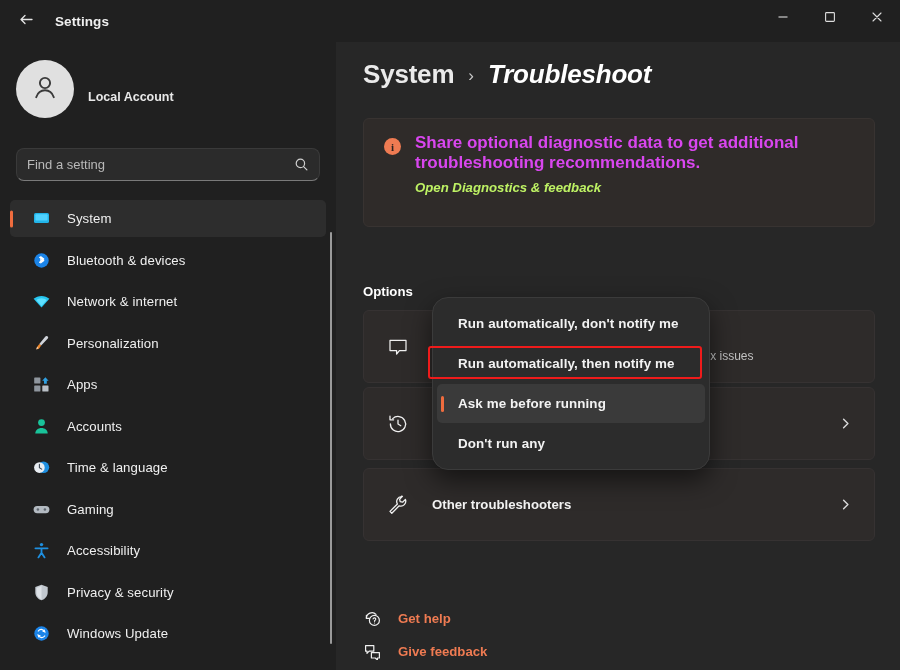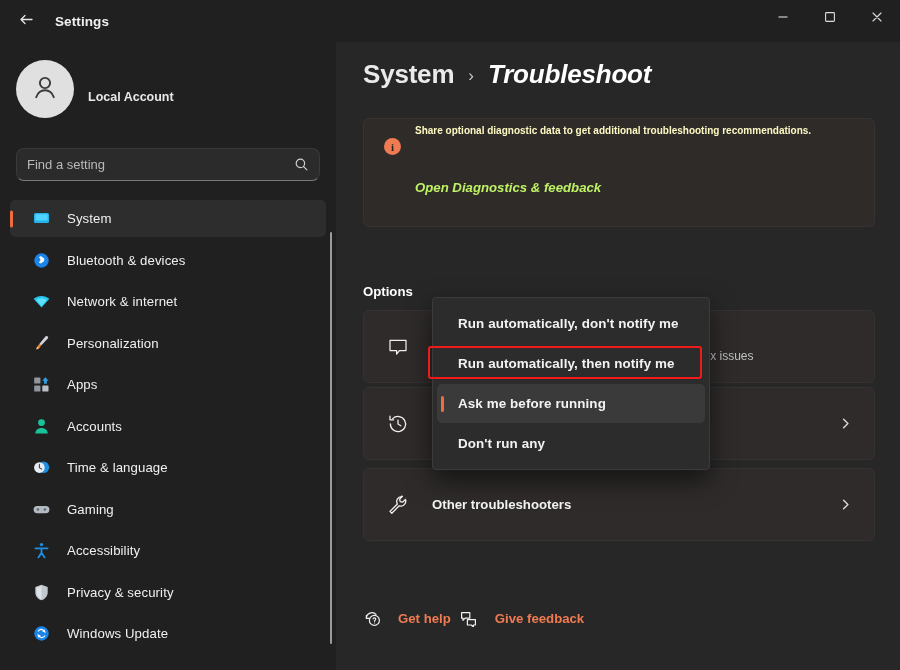--- a/index.html
+++ b/index.html
@@ -234,26 +234,26 @@
     border-radius: 50%;
     background: #ef7b52;
     display: flex; align-items: center; justify-content: center;
     font-size: 11px;
     font-weight: 700;
     color: #2b2320;
     font-family: "Liberation Serif", serif;
   }
   .banner-text {
     position: absolute;
-    left: 51px; top: 2px;
+    left: 51px; top: 14px;
     width: 400px;
-    font-size: 10px;
+    font-size: 17px;
     line-height: 20px;
     font-weight: 600;
-    color: #fef9c3;
+    color: #d946ef;
   }
   .banner-link {
     position: absolute;
     left: 51px; top: 61px;
     font-size: 13.2px;
     font-weight: 600;
     color: #bef264;
     cursor: pointer;
     font-style: italic;
   }
@@ -314,21 +314,21 @@
 
   
   .flyout {
     position: absolute;
     left: 96px;  
     top: 255px;  
     width: 278px;
     padding: 5px 0;
     background: #2c2c2c;
     border: 1px solid #3b3b3b;
-    border-radius: 4px;
+    border-radius: 16px;
     box-shadow: 0 10px 26px rgba(0,0,0,.55);
     z-index: 40;
   }
   .fly-item {
     position: relative;
     height: 39px;
     display: flex;
     align-items: center;
     padding-left: 21px;
     margin: 1px 4px;
@@ -360,21 +360,22 @@
     border-radius: 3px;
     z-index: 60;
     pointer-events: none;
   }
 
   
   .footer {
     position: absolute;
     left: 27px; top: 567px;
     display: flex;
-    gap: 9px;
+    flex-direction: column;
+    gap: 15px;
   }
   .flink {
     display: flex;
     align-items: center;
     gap: 17px;
     cursor: pointer;
   }
   .flink-ico { width: 18px; height: 18px; display: flex; align-items: center; justify-content: center; }
   .flink-ico svg { stroke: #f0f0f0; }
   .flink-label {

